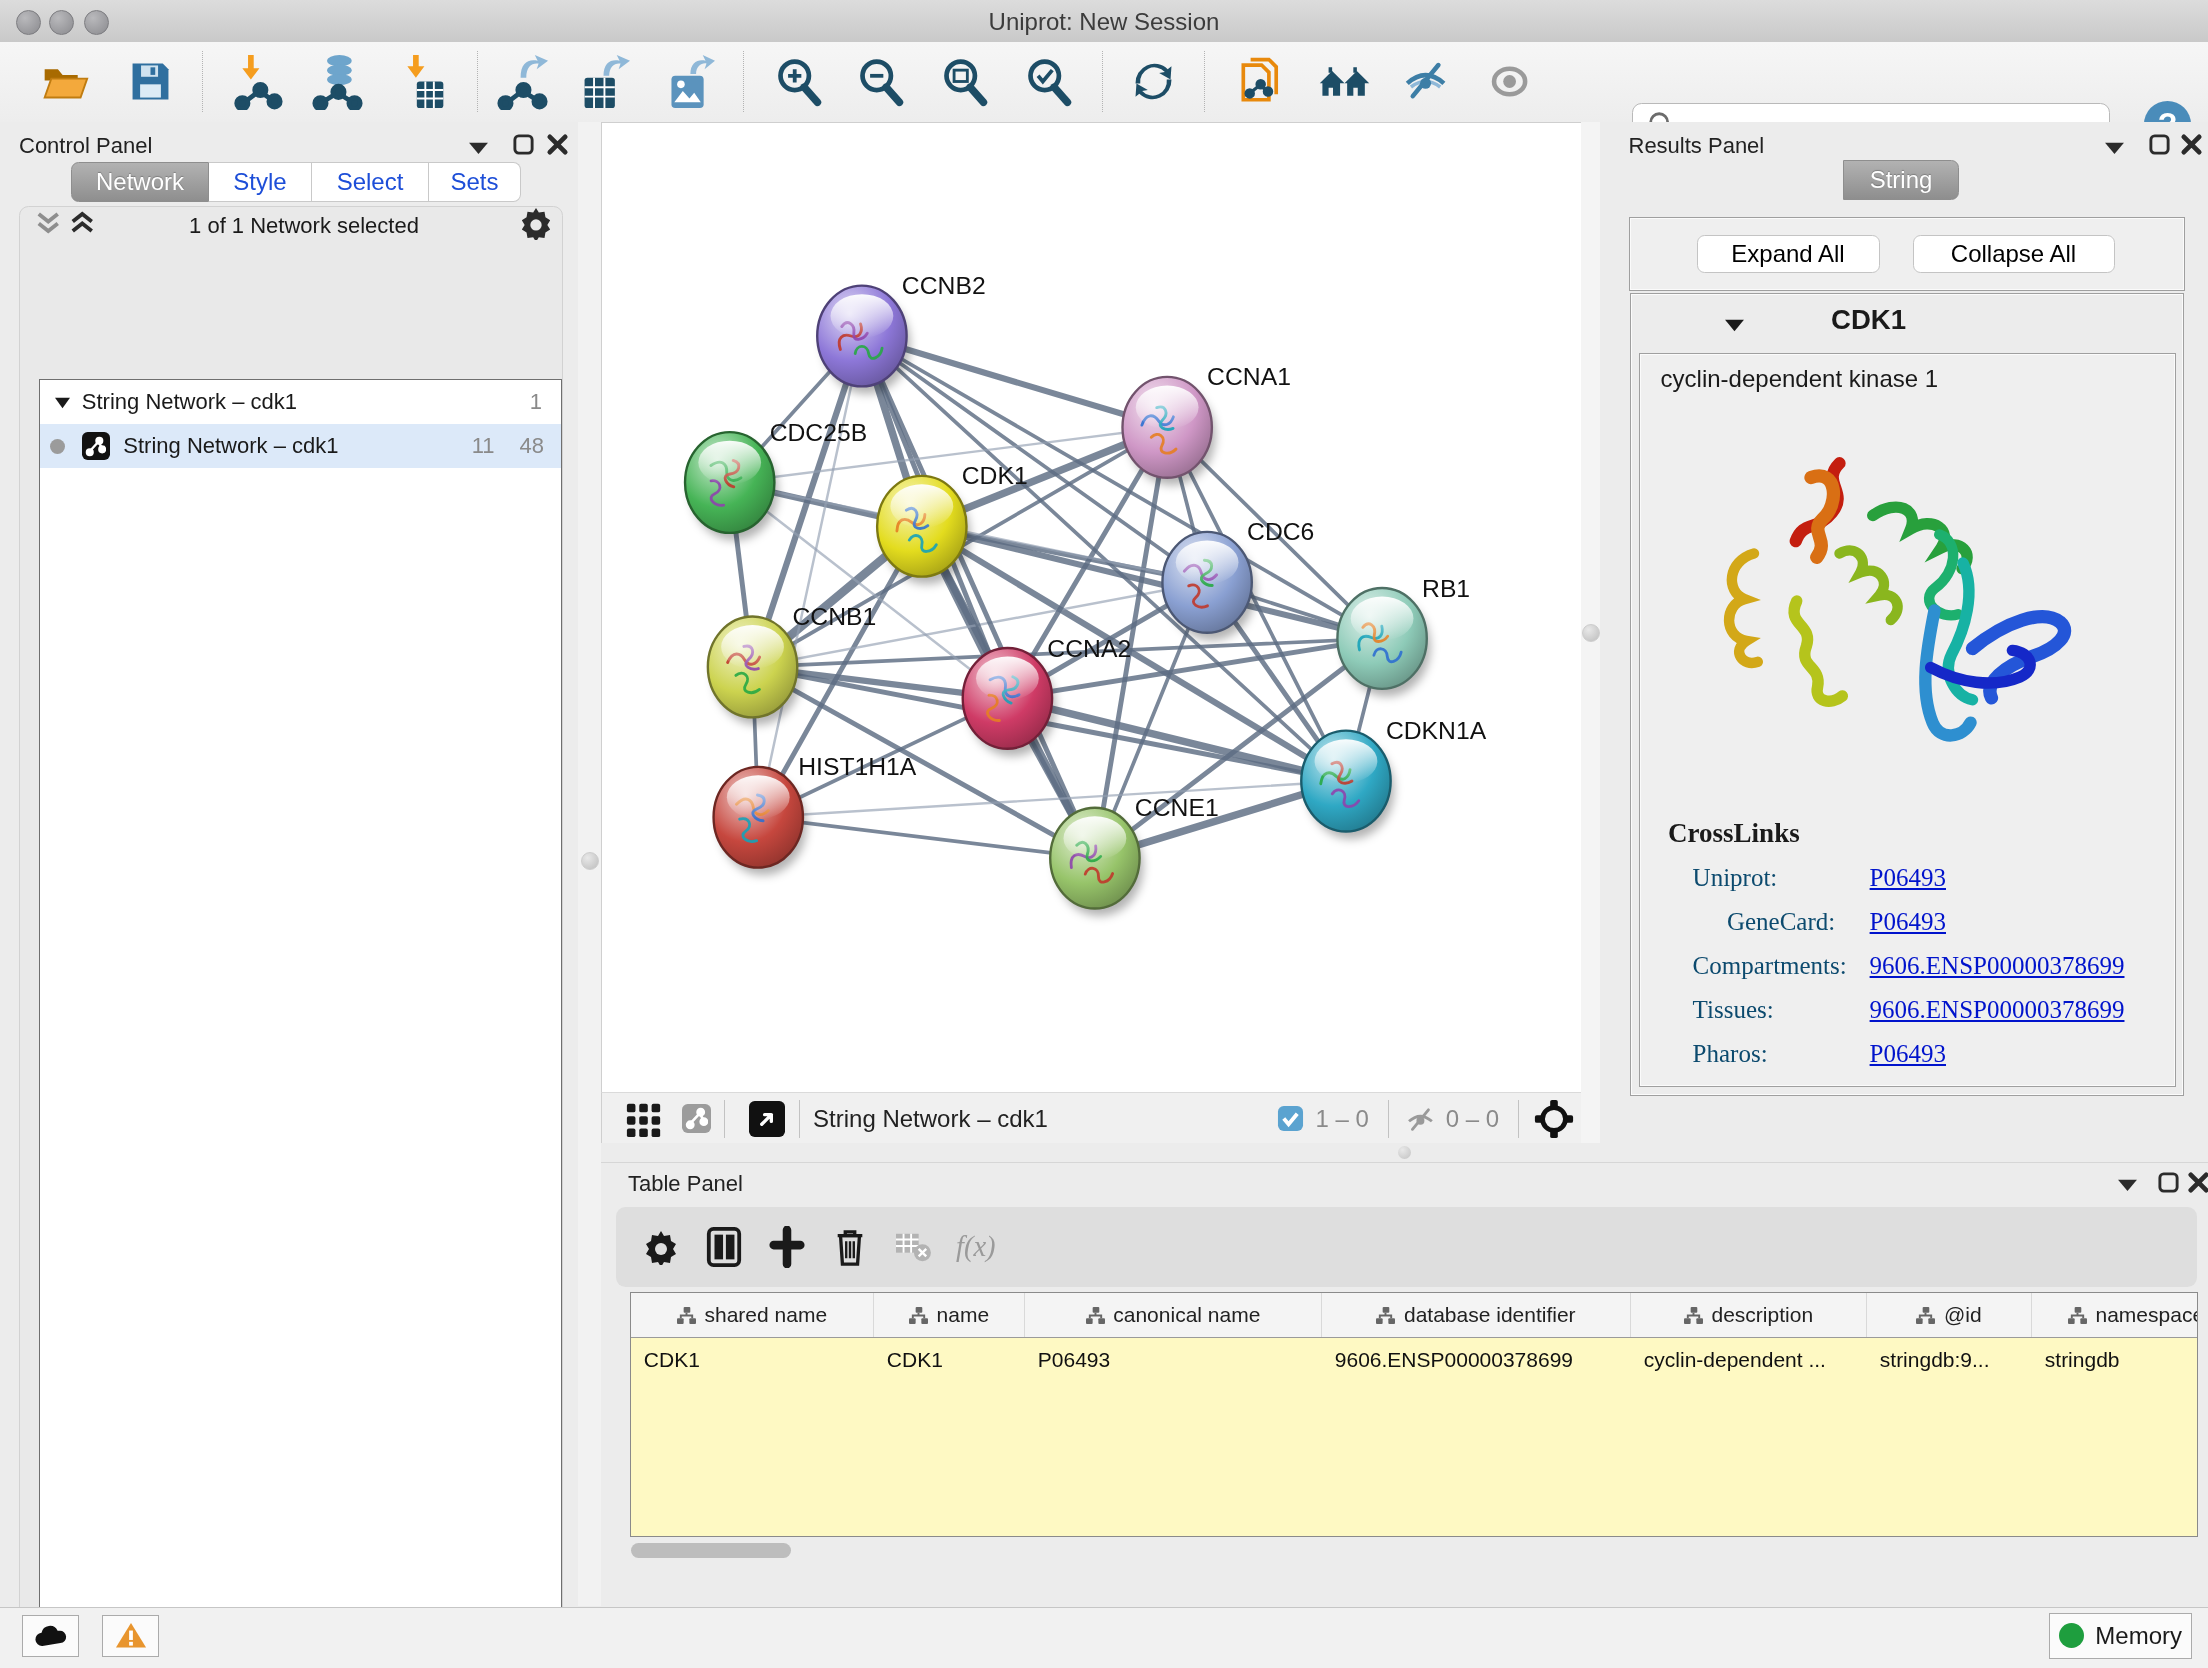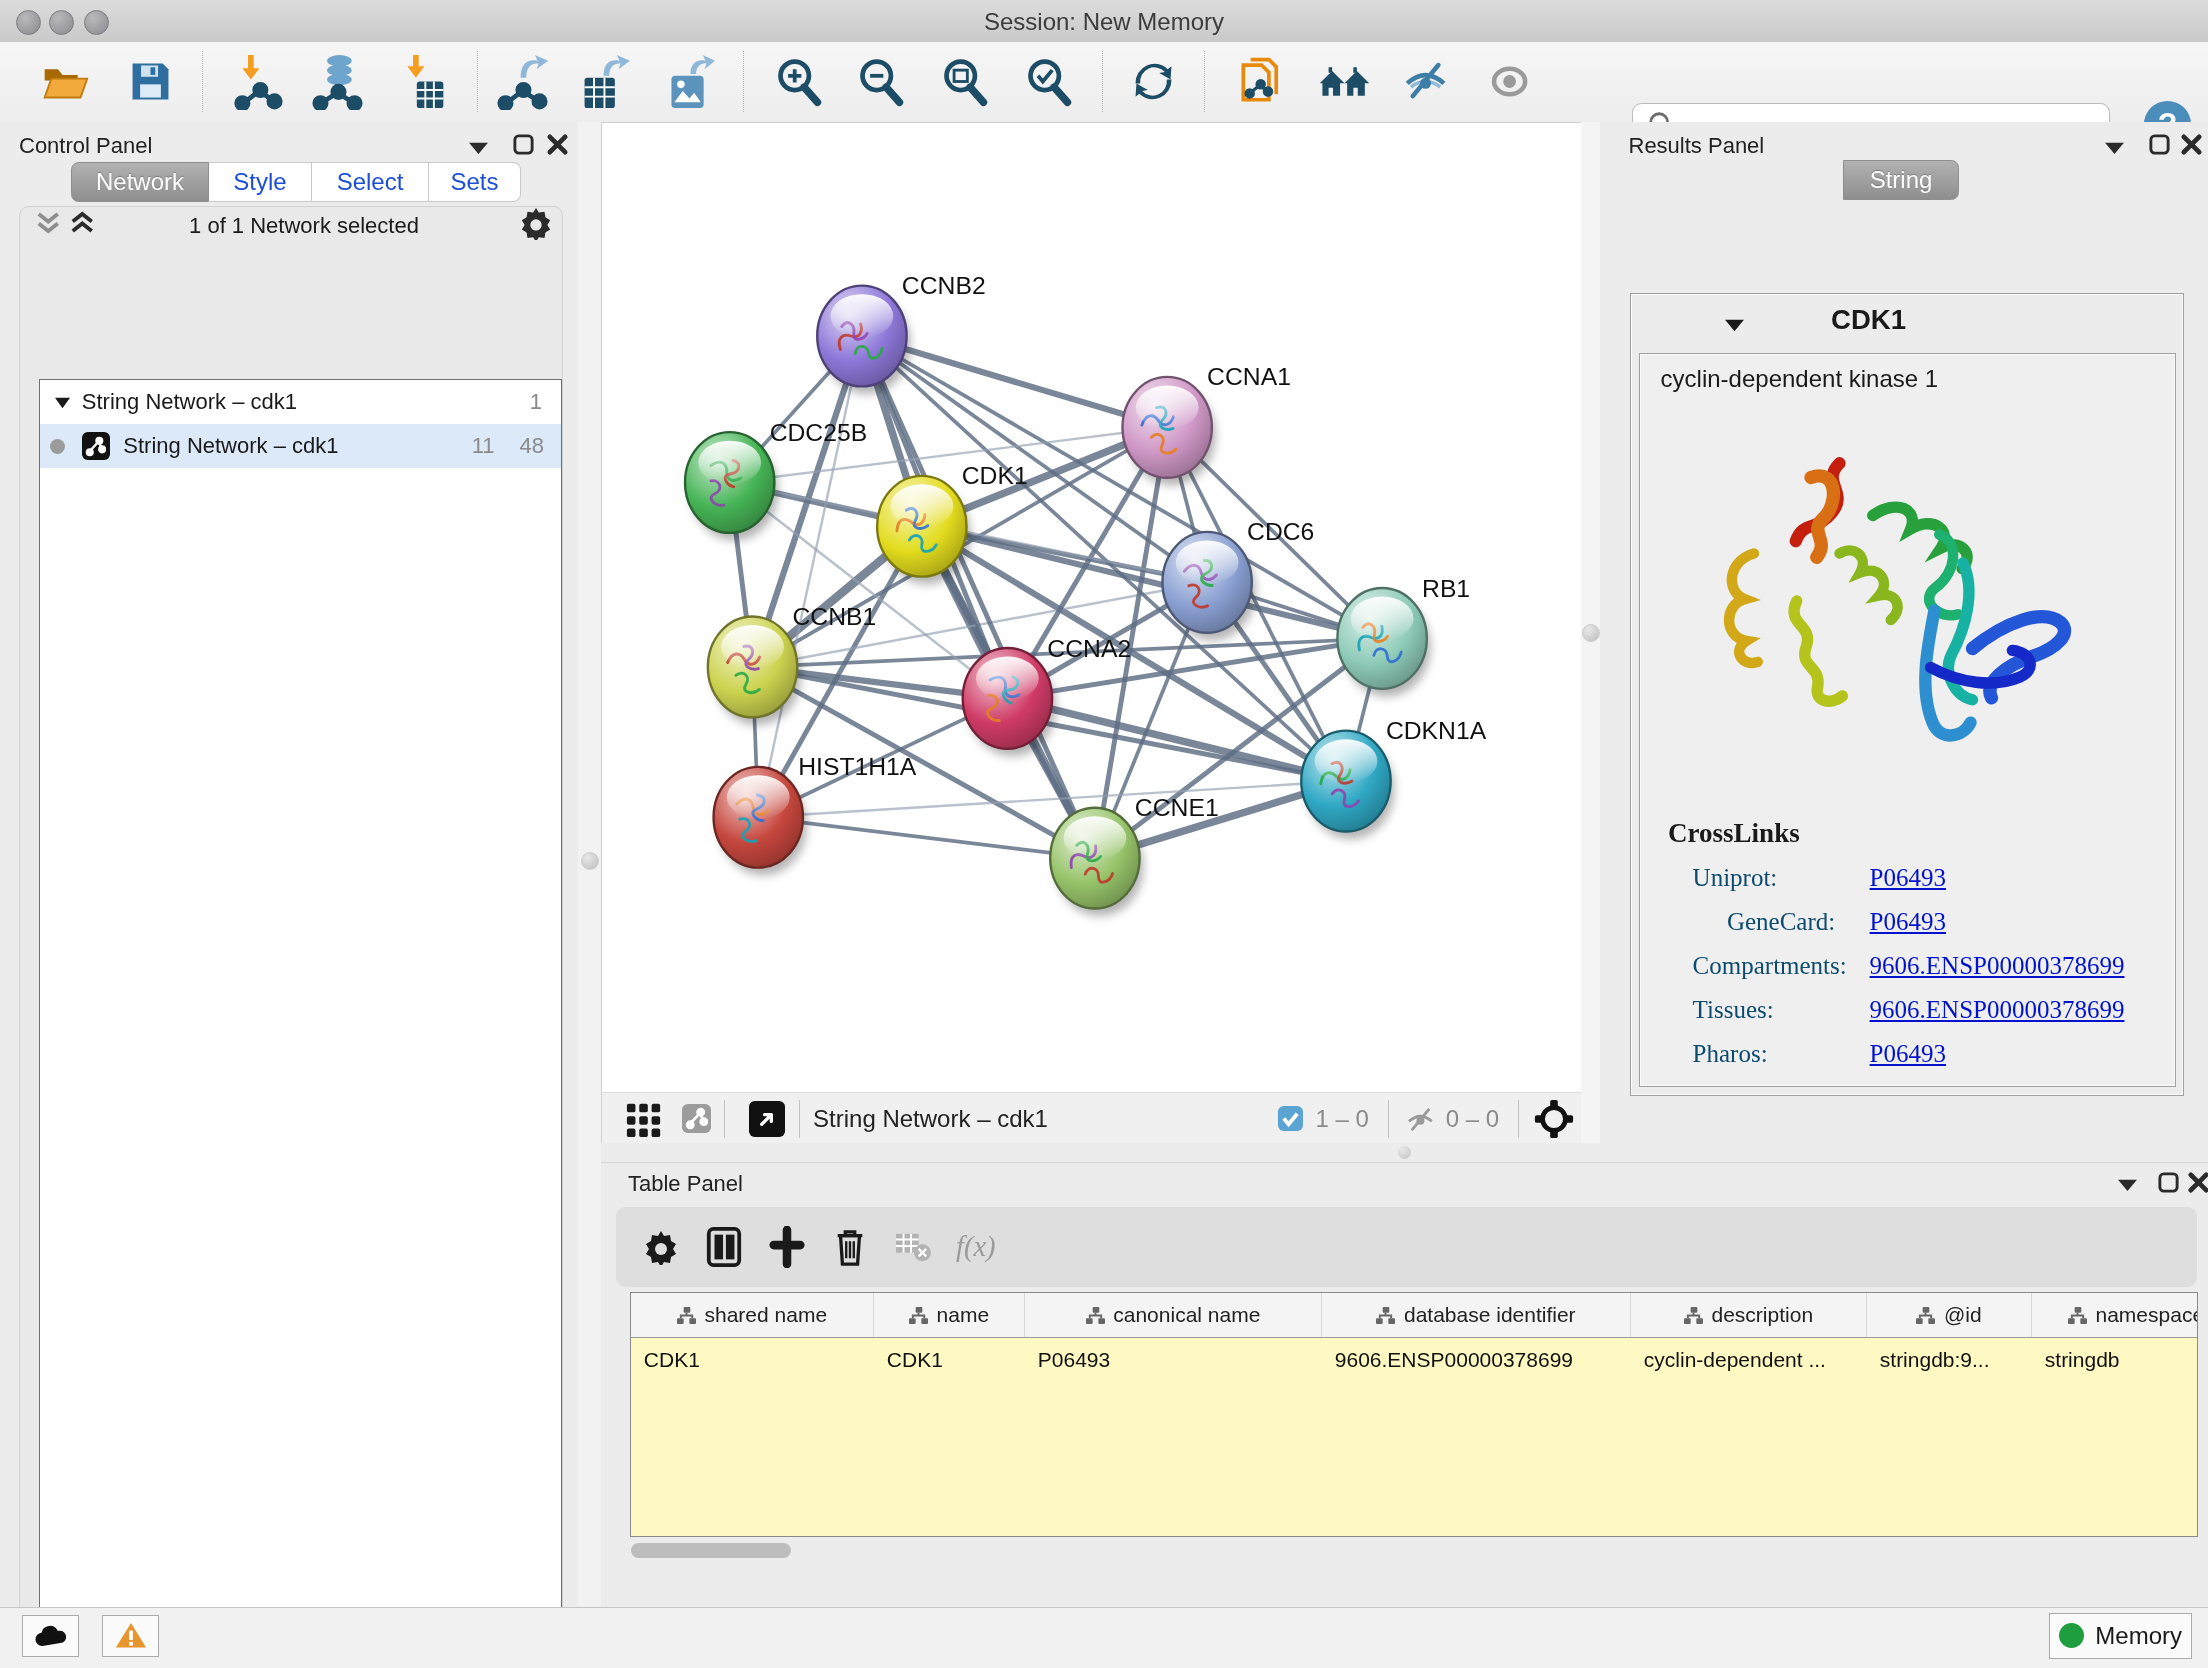--- a/index.html
+++ b/index.html
@@ -68,21 +68,21 @@
   .icon-txt{font-size:28.5px;color:#9a9a9a;font-style:italic;font-family:"Liberation Serif",serif;}
   .gray-num{color:#8a8a8a;font-size:24px;}
 </style>
 </head>
 <body>
 
 <div class="abs titlebar">
   <div class="abs tl-dot" style="left:16px"></div>
   <div class="abs tl-dot" style="left:49px"></div>
   <div class="abs tl-dot" style="left:84px"></div>
-  <div class="abs win-title">Session: New Memory</div>
+  <div class="abs win-title">Uniprot: New Session</div>
 </div>
 
 <div class="abs toolbar">
   <div class="abs tbtn" style="left:38px">
     <svg width="51" height="51" viewBox="0 0 54 54">
         <path d="M6 14 h14 l5 6 h16 v6 H6z" fill="#a86a00"></path>
         <path d="M6 44 L13 24 h38 L44 44z" fill="#f3a93c" stroke="#c07c10" stroke-width="2"></path>
       </svg>
   </div>
   <div class="abs tbtn" style="left:124px">
@@ -606,20 +606,24 @@
       <rect x="3" y="3" width="18" height="18" rx="4" fill="none" stroke="#2b2b2b" stroke-width="3"></rect>
     </svg>
   <svg class="abs" style="left:580px;top:11.4px" width="23" height="23" viewBox="0 0 24 24">
       <path d="M4 4 L20 20 M20 4 L4 20" stroke="#2b2b2b" stroke-width="5" stroke-linecap="round"></path>
     </svg>
 
   <div class="abs" style="left:243px;top:38px">
     <span class="seg first last active" style="width:114px">String</span>
   </div>
 
+  <div class="abs sunken" style="left:28.5px;top:95px;width:554px;height:72px">
+    <button class="abs" style="left:67px;top:17px;width:183px;height:38px;font-size:24px;background:#fff;border:1px solid #c4c4c4;border-radius:7.6px">Expand All</button>
+    <button class="abs" style="left:283px;top:17px;width:202px;height:38px;font-size:24px;background:#fff;border:1px solid #c4c4c4;border-radius:7.6px">Collapse All</button>
+  </div>
 
   <div class="abs sunken" style="left:30px;top:171px;width:552px;height:801px;background:#ececec">
     <svg class="abs" style="left:91px;top:23px" width="25" height="17" viewBox="0 0 26 18">
         <path d="M3 3 h20 l-10 12z" fill="#1a1a1a"></path>
       </svg>
     <div class="abs" style="left:200px;top:9.5px;font-size:27.6px;font-weight:bold">CDK1</div>
     <div class="abs sunken" style="left:7.6px;top:59px;width:535px;height:732px;background:#efefef">
       <div class="abs" style="left:21px;top:11.4px;font-size:24px">cyclin-dependent kinase 1</div>
 
       <svg class="abs" style="left:57px;top:57px" width="399" height="380" viewBox="0 0 420 400">

